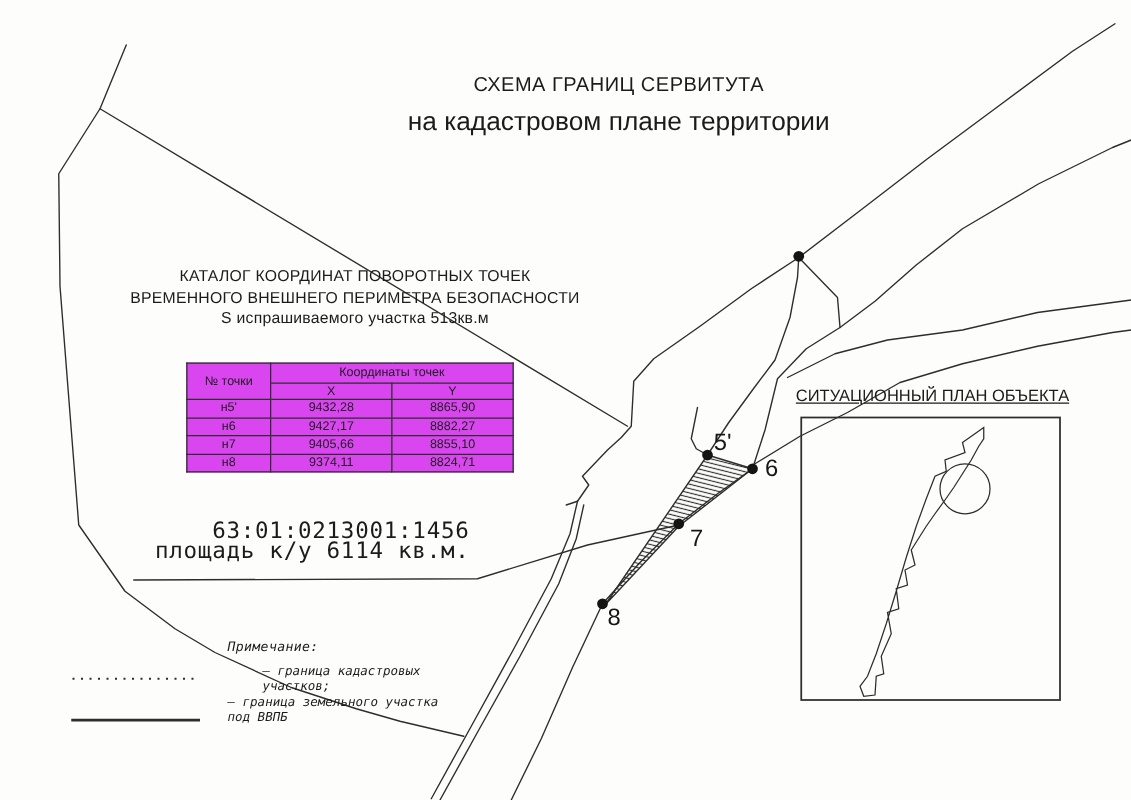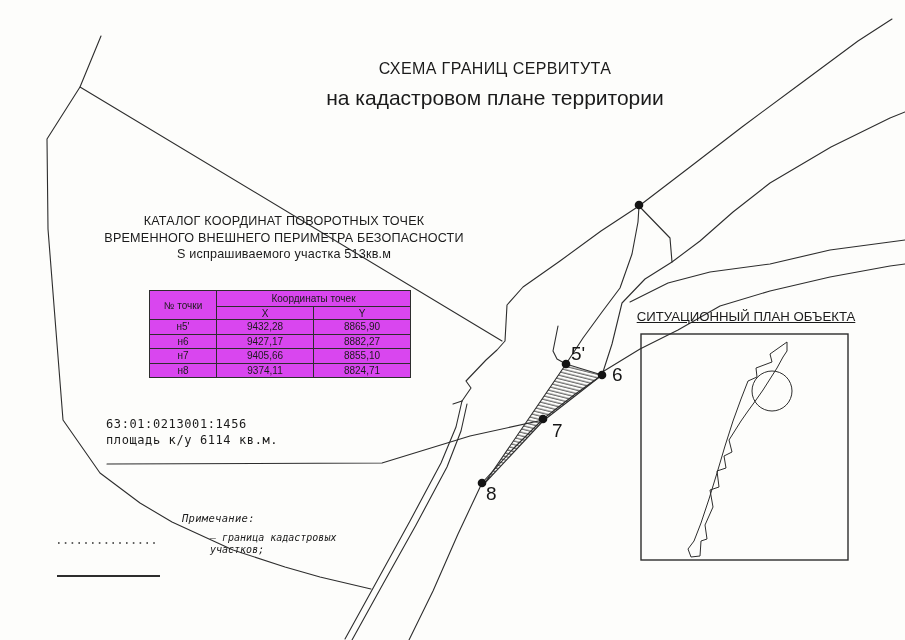--- a/index.html
+++ b/index.html
@@ -24,21 +24,21 @@
     text-align:center;vertical-align:middle;
     font-weight:normal;padding:0 6px;
   }
   .coords-table .c-point{width:54px;}
   .coords-table .c-x{width:84px;}
   .coords-table .c-y{width:84px;}
   .coords-table .hrow1 td{height:15px;}
   .coords-table .hrow2 td{height:12px;}
   .coords-table .drow td{height:13.5px;}
   .stroke-font{font-family:"DejaVu Sans Mono", monospace;}
-  .parcel-block{left:106px;top:417px;font-size:12px;line-height:15.5px;letter-spacing:.6px;}
+  .parcel-block{left:124px;top:417px;font-size:18px;line-height:15.5px;letter-spacing:.6px;text-align:right;}
   .sit-label{left:628px;top:309px;width:236px;text-align:center;font-size:13.2px;text-decoration:underline;}
   .legend-head{left:182px;top:512px;font-size:10.5px;font-style:italic;letter-spacing:.3px;}
   .legend-item1{left:182px;top:532px;width:170px;font-size:10px;line-height:12px;font-style:italic;margin-left:28px;}
   .legend-item2{left:182px;top:557px;width:190px;font-size:10px;line-height:12px;font-style:italic;}
   .pt-label{font-family:"Liberation Sans",sans-serif;font-size:19px;fill:#161616;}
 </style>
 </head>
 <body>
 
 <div class="page">
@@ -150,14 +150,18 @@
     <div>площадь к/у 6114 кв.м.</div>
   </div>
 
   <div class="abs sit-label">СИТУАЦИОННЫЙ ПЛАН ОБЪЕКТА</div>
 
   <div class="abs legend-head stroke-font">Примечание:</div>
   <div class="abs legend-item1 stroke-font">
     <div>– граница кадастровых</div>
     <div>участков;</div>
   </div>
+  <div class="abs legend-item2 stroke-font">
+    <div>– граница земельного участка</div>
+    <div>под ВВПБ</div>
+  </div>
 
 </div>
 
 </body></html>

